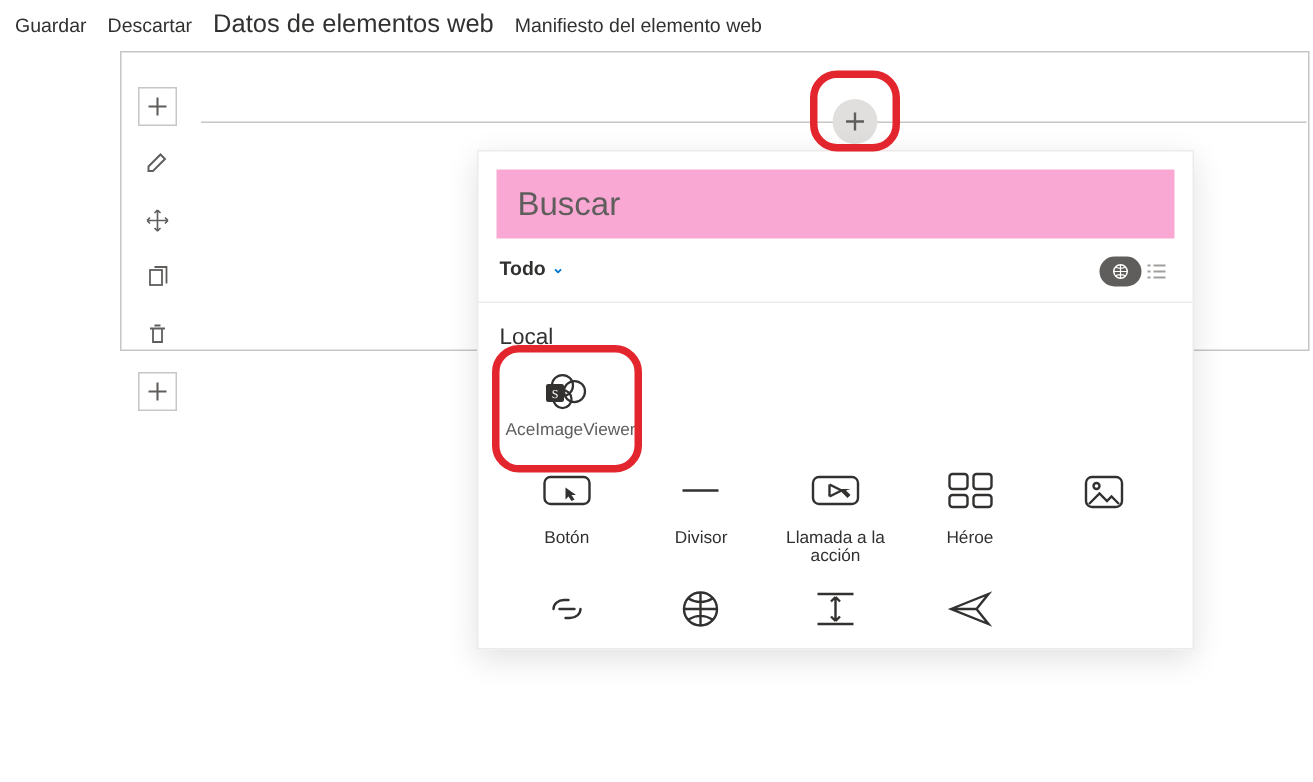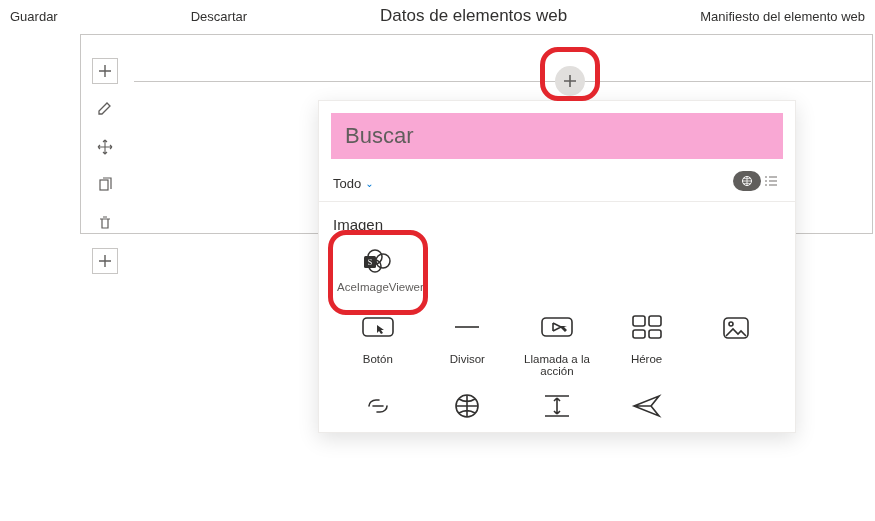--- a/index.html
+++ b/index.html
@@ -12,21 +12,20 @@
     height: 521px;
     overflow: hidden;
     position: relative;
   }
   .top-bar {
     display: flex;
     align-items: center;
     gap: 14px;
     padding: 6px 10px;
     font-size: 13px;
-    justify-content: space-between;
   }
   .top-bar .link { cursor: pointer; }
   .top-bar .link.small { font-size: 17px; }
   .canvas-wrap {
     position: absolute;
     top: 34px;
     left: 80px;
     right: 2px;
     border: 1px solid #c8c6c4;
     height: 200px;
@@ -99,24 +98,25 @@
   }
   .search-row {
     margin: 12px 12px 8px 12px;
     background: #f9a8d4;
     padding: 10px 14px;
     font-size: 22px;
     color: #605e5c;
   }
   .filter-row {
     display: flex;
-    align-items: flex-end;
+    align-items: flex-start;
     justify-content: space-between;
     padding: 4px 14px 10px 14px;
     border-bottom: 1px solid #edebe9;
+    font-weight: bold;
   }
   .filter-label {
     font-size: 13px;
     color: #323130;
     display: flex;
     align-items: center;
     gap: 4px;
     cursor: pointer;
   }
   .filter-label .chev { color: #0078d4; font-size: 10px; }
@@ -262,21 +262,21 @@
           </svg>
       </div>
       <div class="view-list-icon">
         <svg width="14" height="12" viewBox="0 0 14 12">
             <path d="M1 2h2M5 2h8M1 6h2M5 6h8M1 10h2M5 10h8" stroke="#a19f9d" stroke-width="1.4"></path>
           </svg>
       </div>
     </div>
   </div>
 
-  <div class="section-title">Imagen</div>
+  <div class="section-title">Local</div>
 
   <div class="local-grid">
     <div class="wp-tile">
       <div class="tile-icon">
         <svg viewBox="0 0 34 28">
           <circle cx="15" cy="10" r="7" stroke="#323130" stroke-width="1.5" fill="none"></circle>
           <circle cx="23" cy="14" r="7" stroke="#323130" stroke-width="1.5" fill="none"></circle>
           <circle cx="15" cy="19" r="6" stroke="#323130" stroke-width="1.5" fill="none"></circle>
           <rect x="4" y="9" width="12" height="12" rx="1.5" fill="#323130"></rect>
           <text x="10" y="18" font-size="8" fill="#fff" text-anchor="middle" font-family="Segoe UI">S</text>

